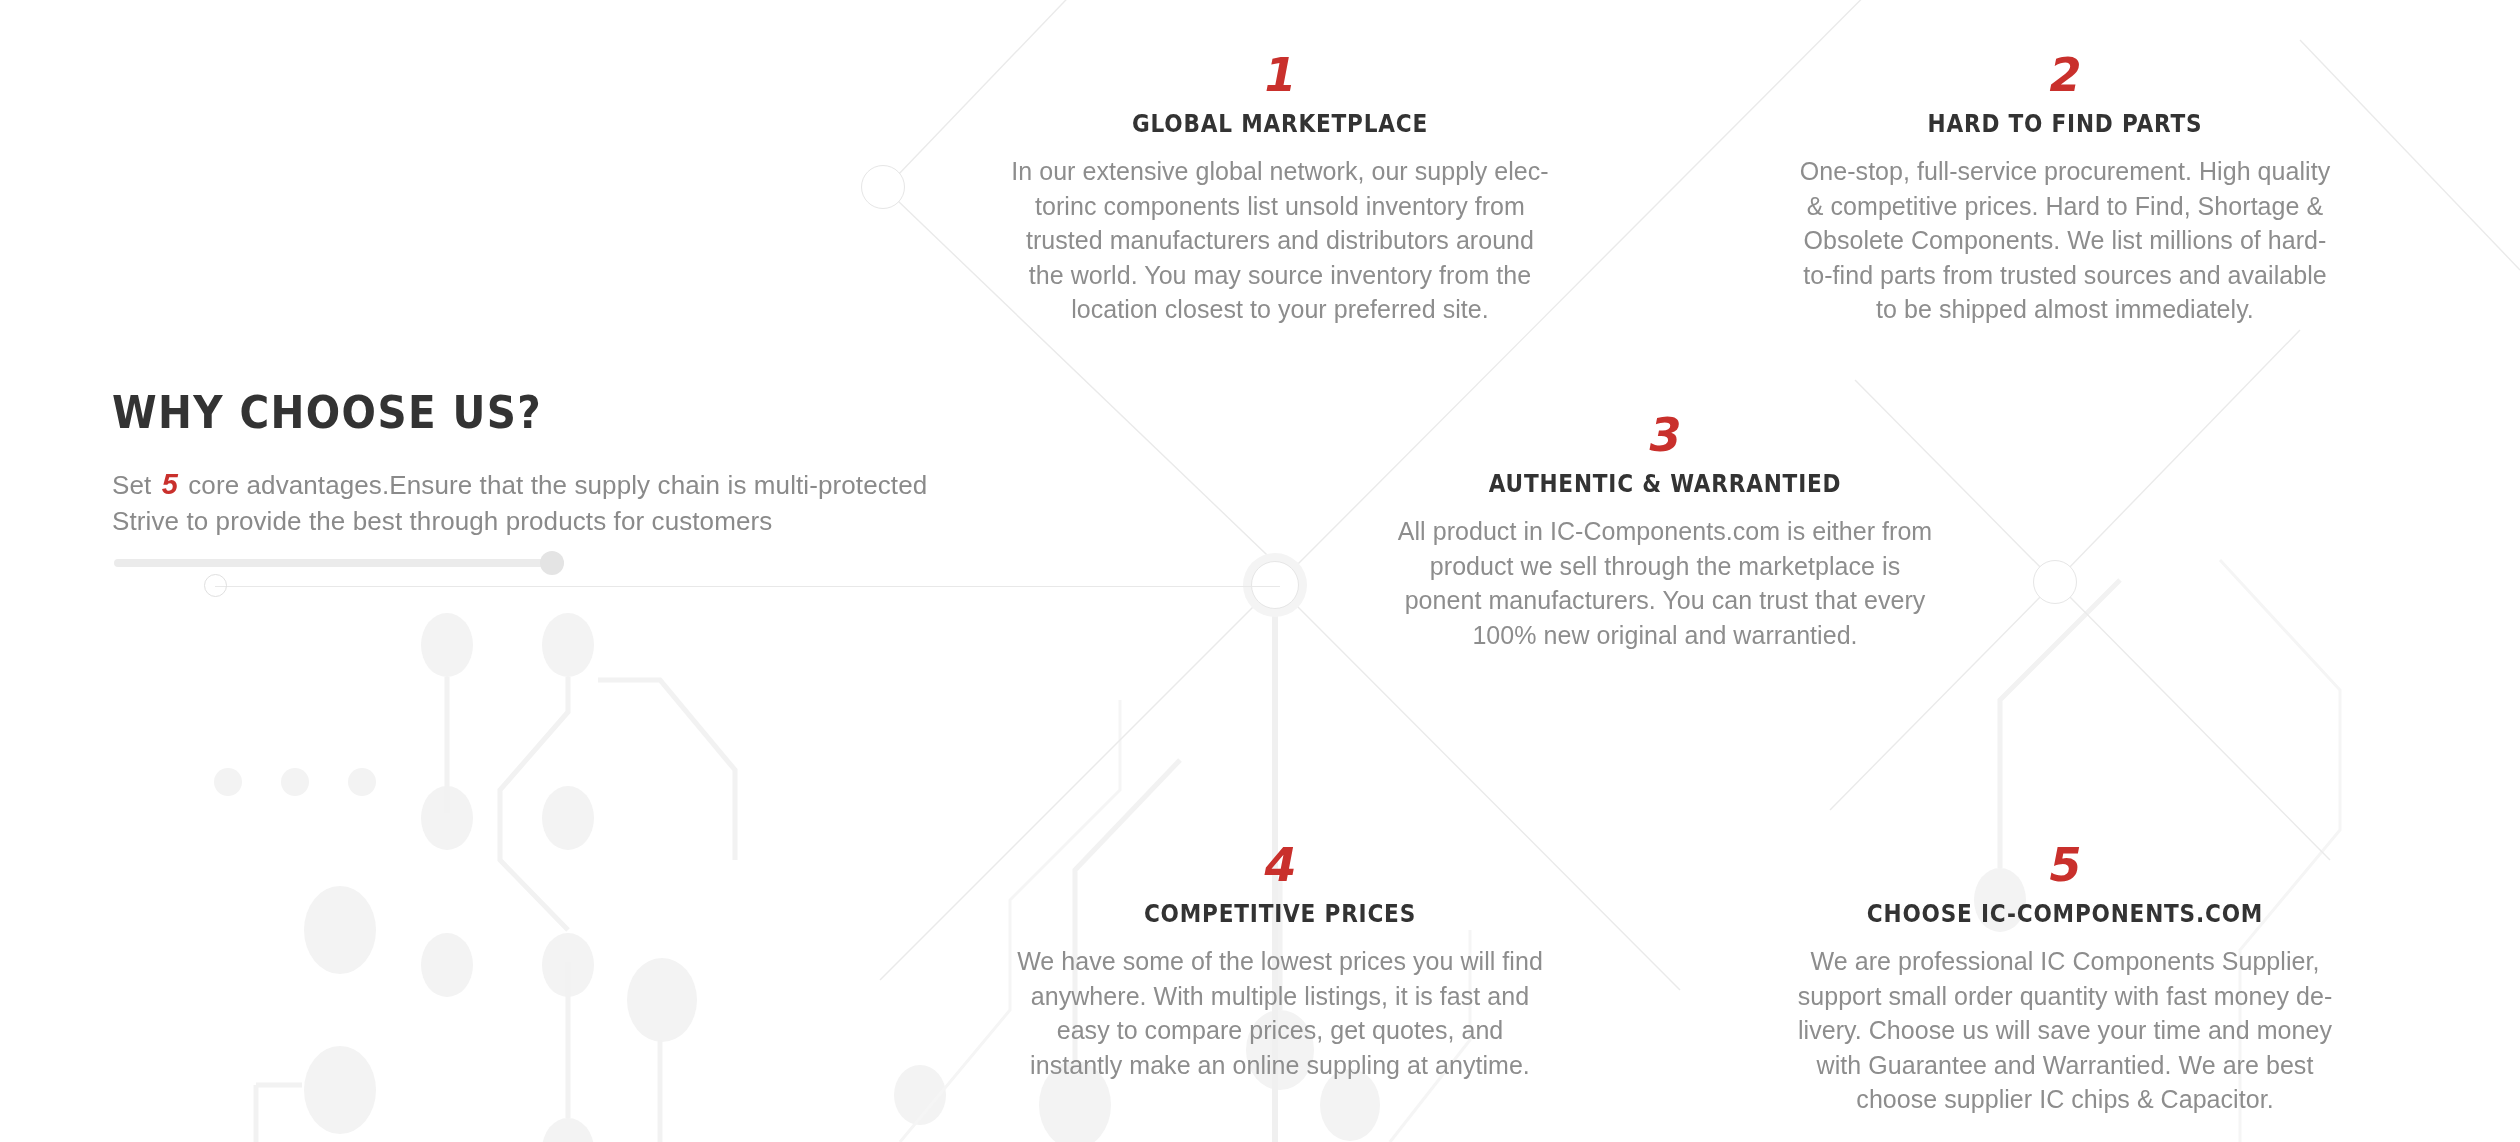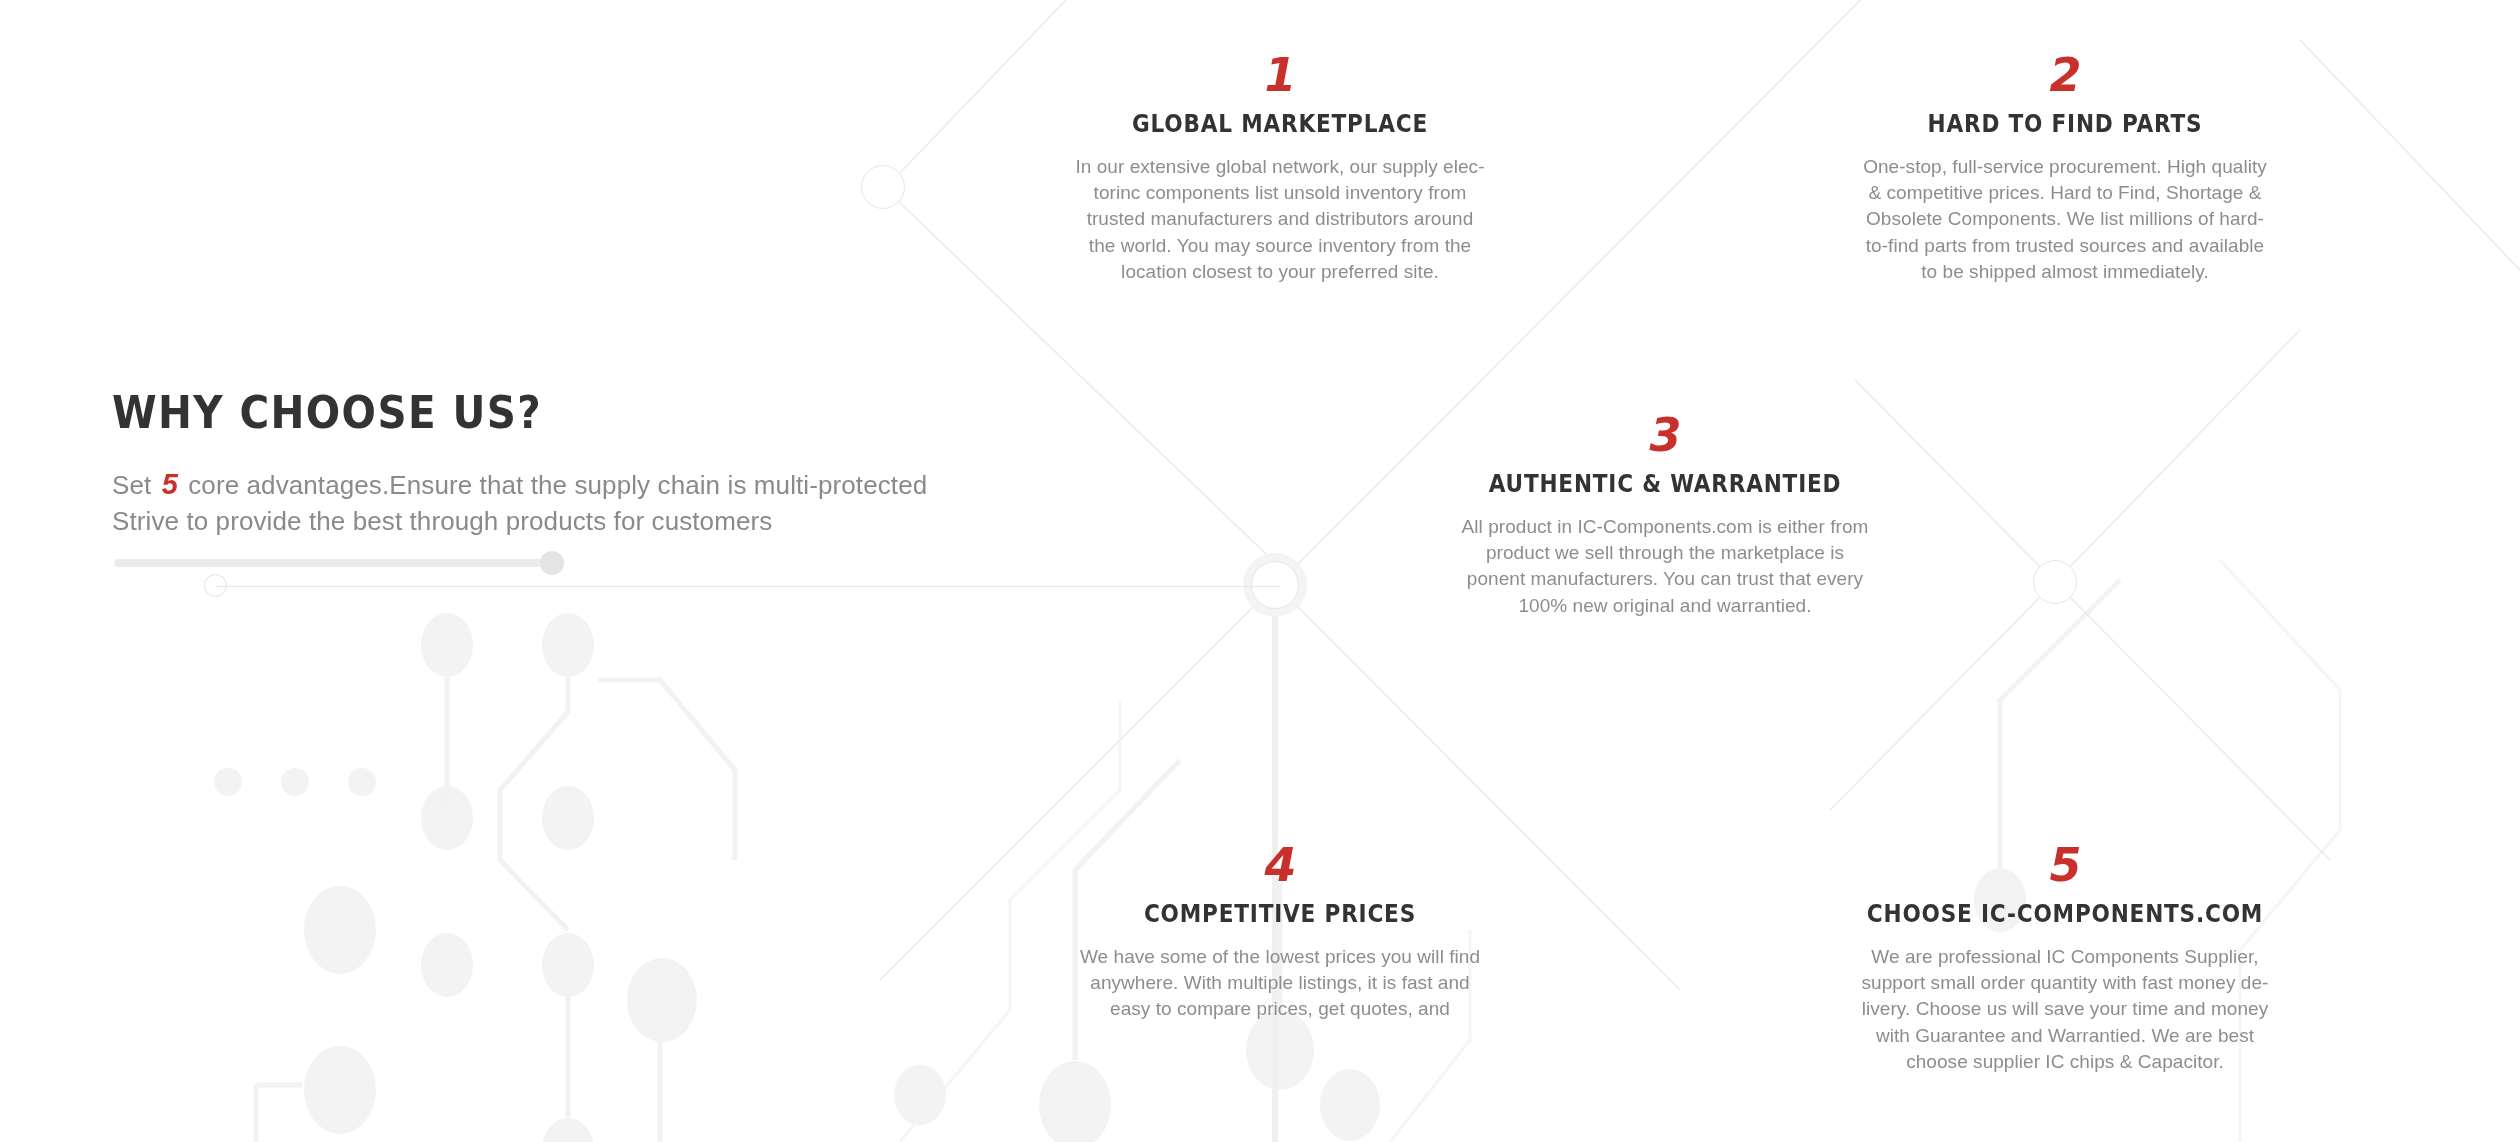--- a/index.html
+++ b/index.html
@@ -128,21 +128,21 @@
   .card-title {
     font-family: "DejaVu Sans", sans-serif;
     font-weight: 700;
     font-size: 24px;
     letter-spacing: 0.9px;
     color: #333333;
     margin-bottom: 16px;
     transform: scaleX(0.9);
   }
   .card-body {
-    font-size: 19px;
+    font-size: 25px;
     line-height: 1.38;
     color: #8d8d8d;
     letter-spacing: 0.05px;
   }
   .card-body span { display: block; }
 
   
   #card-1 { left: 970px; top: 52px;  width: 620px; }
   #card-2 { left: 1755px; top: 52px;  width: 620px; }
   #card-3 { left: 1355px; top: 412px; width: 620px; }
@@ -294,20 +294,21 @@
       </div>
     </div>
 
     <div class="card" id="card-4">
       <div class="card-num">4</div>
       <div class="card-title">COMPETITIVE PRICES</div>
       <div class="card-body">
         <span>We have some of the lowest prices you will find</span>
         <span>anywhere. With multiple listings, it is fast and</span>
         <span>easy to compare prices, get quotes, and</span>
+        <span>instantly make an online suppling at anytime.</span>
       </div>
     </div>
 
     <div class="card" id="card-5">
       <div class="card-num">5</div>
       <div class="card-title">CHOOSE IC-COMPONENTS.COM</div>
       <div class="card-body">
         <span>We are professional IC Components Supplier,</span>
         <span>support small order quantity with fast money de-</span>
         <span>livery. Choose us will save your time and money</span>

